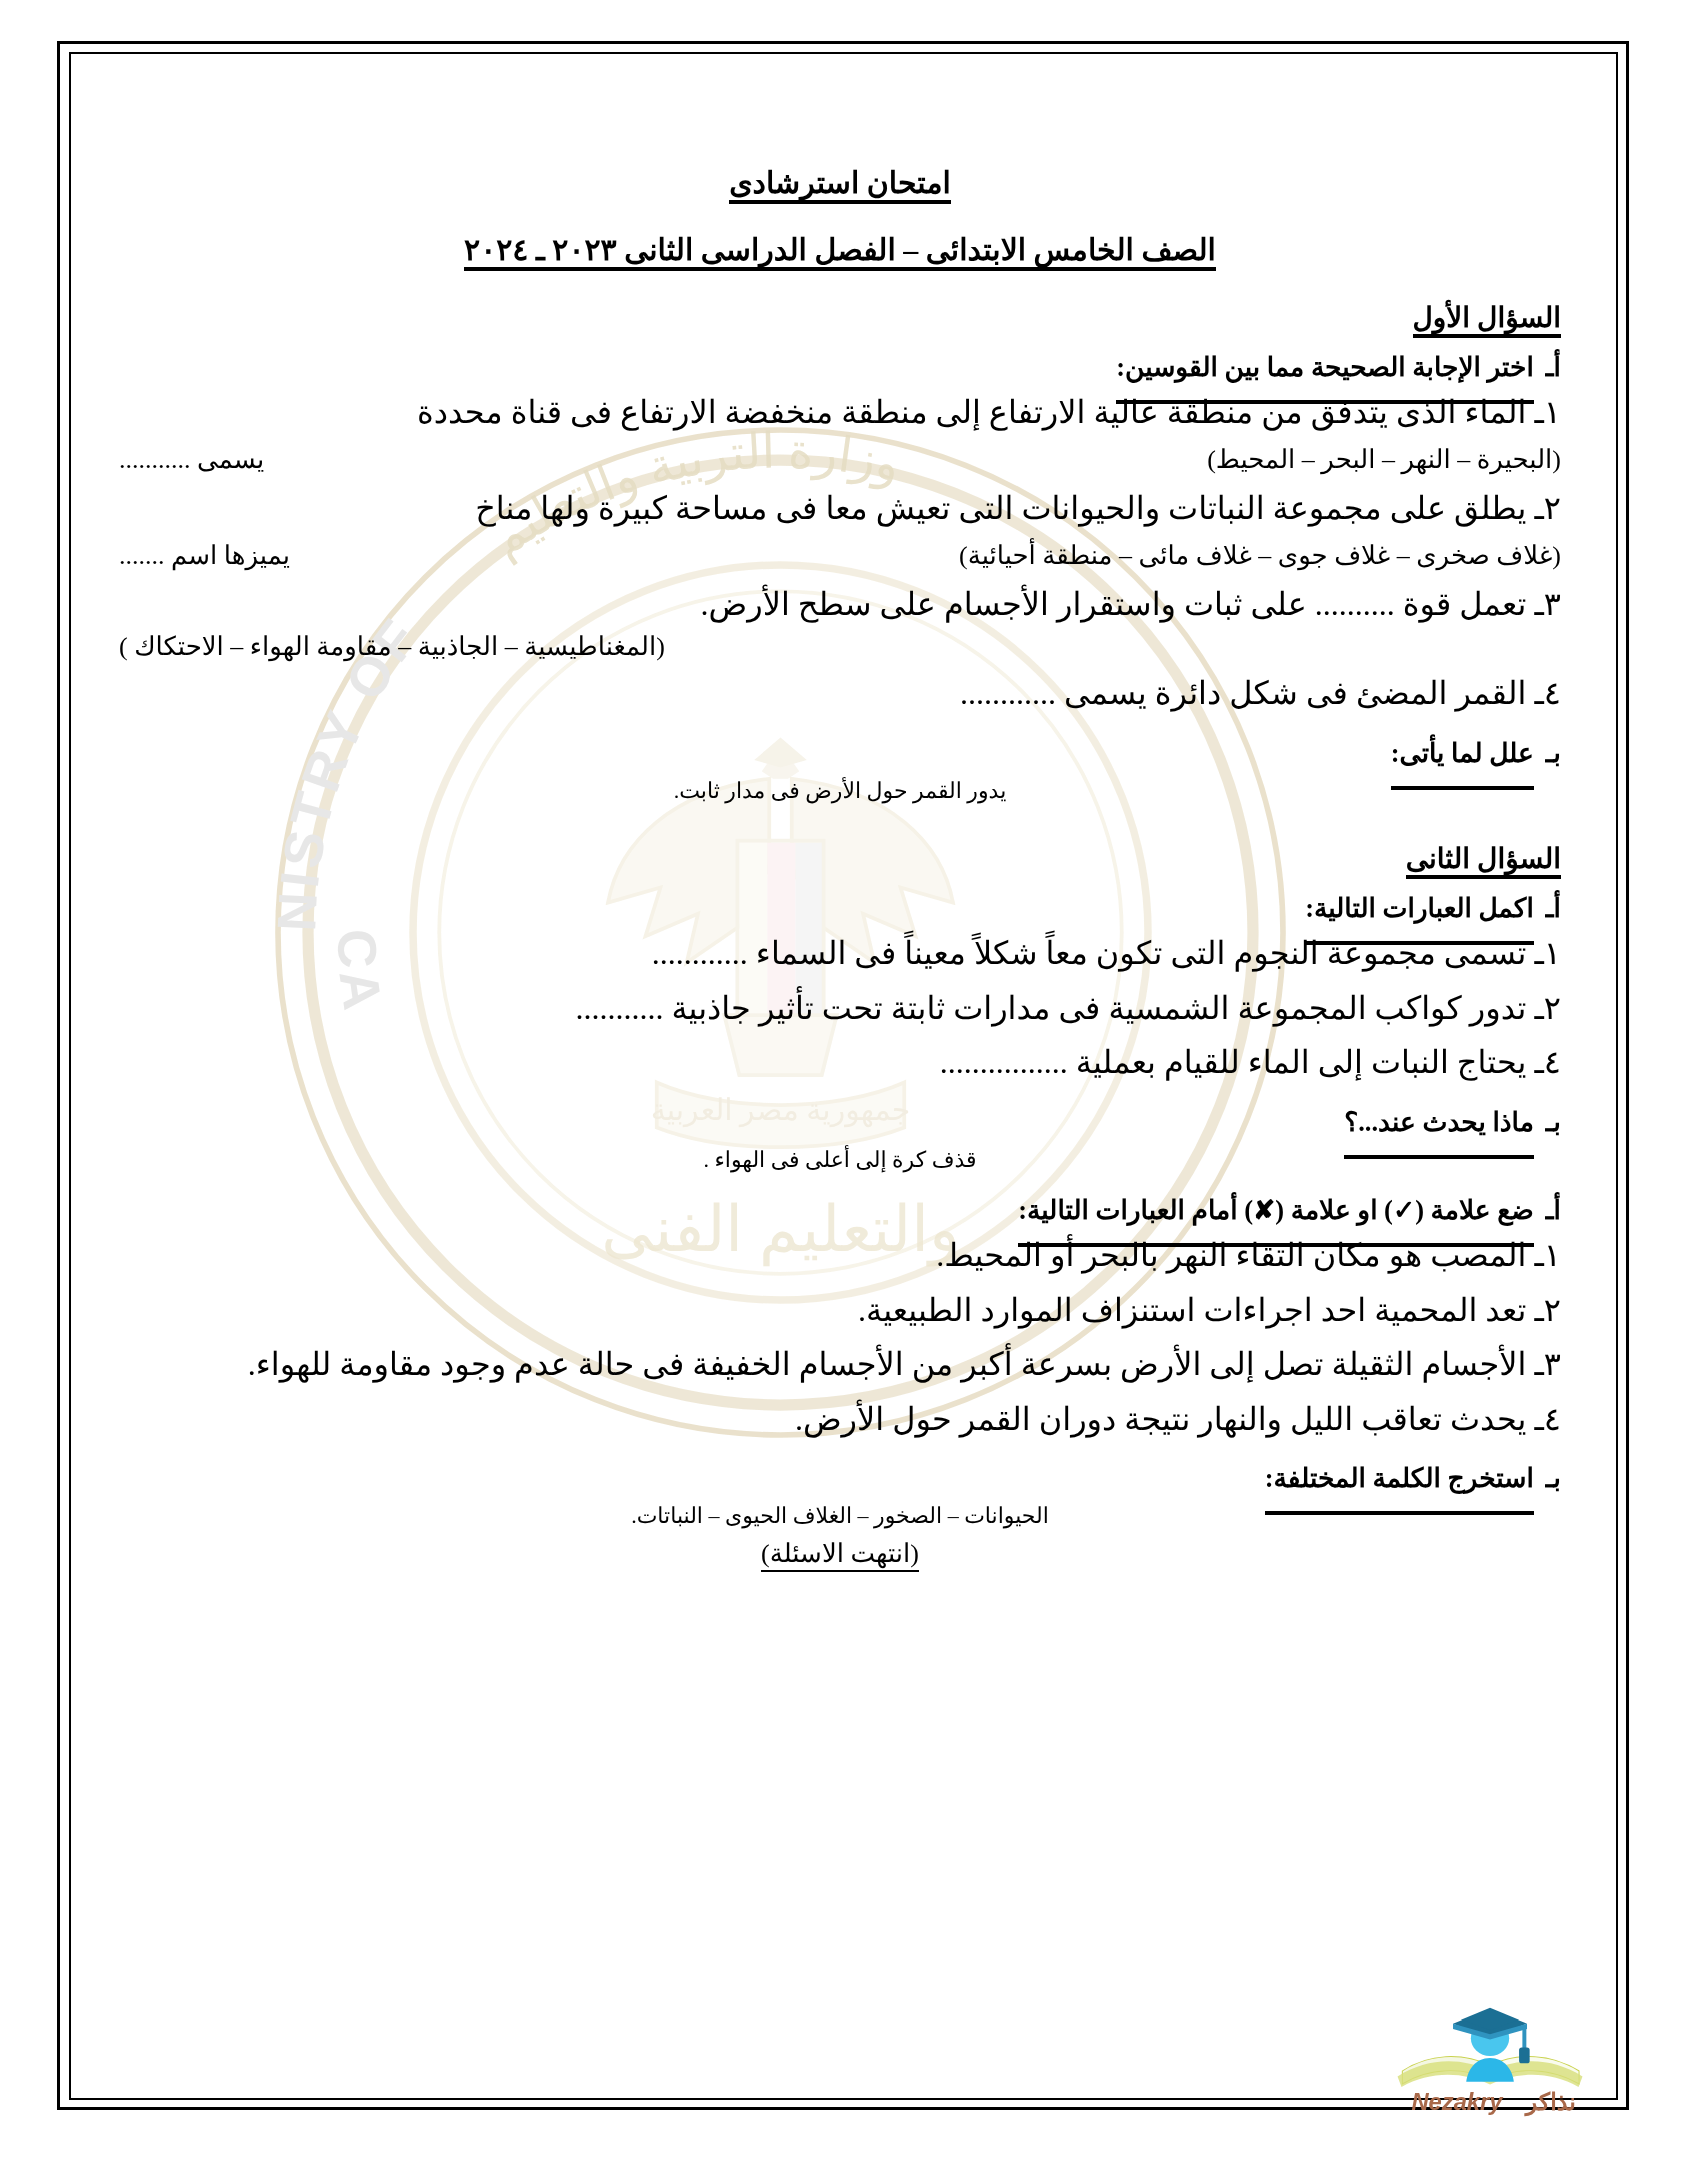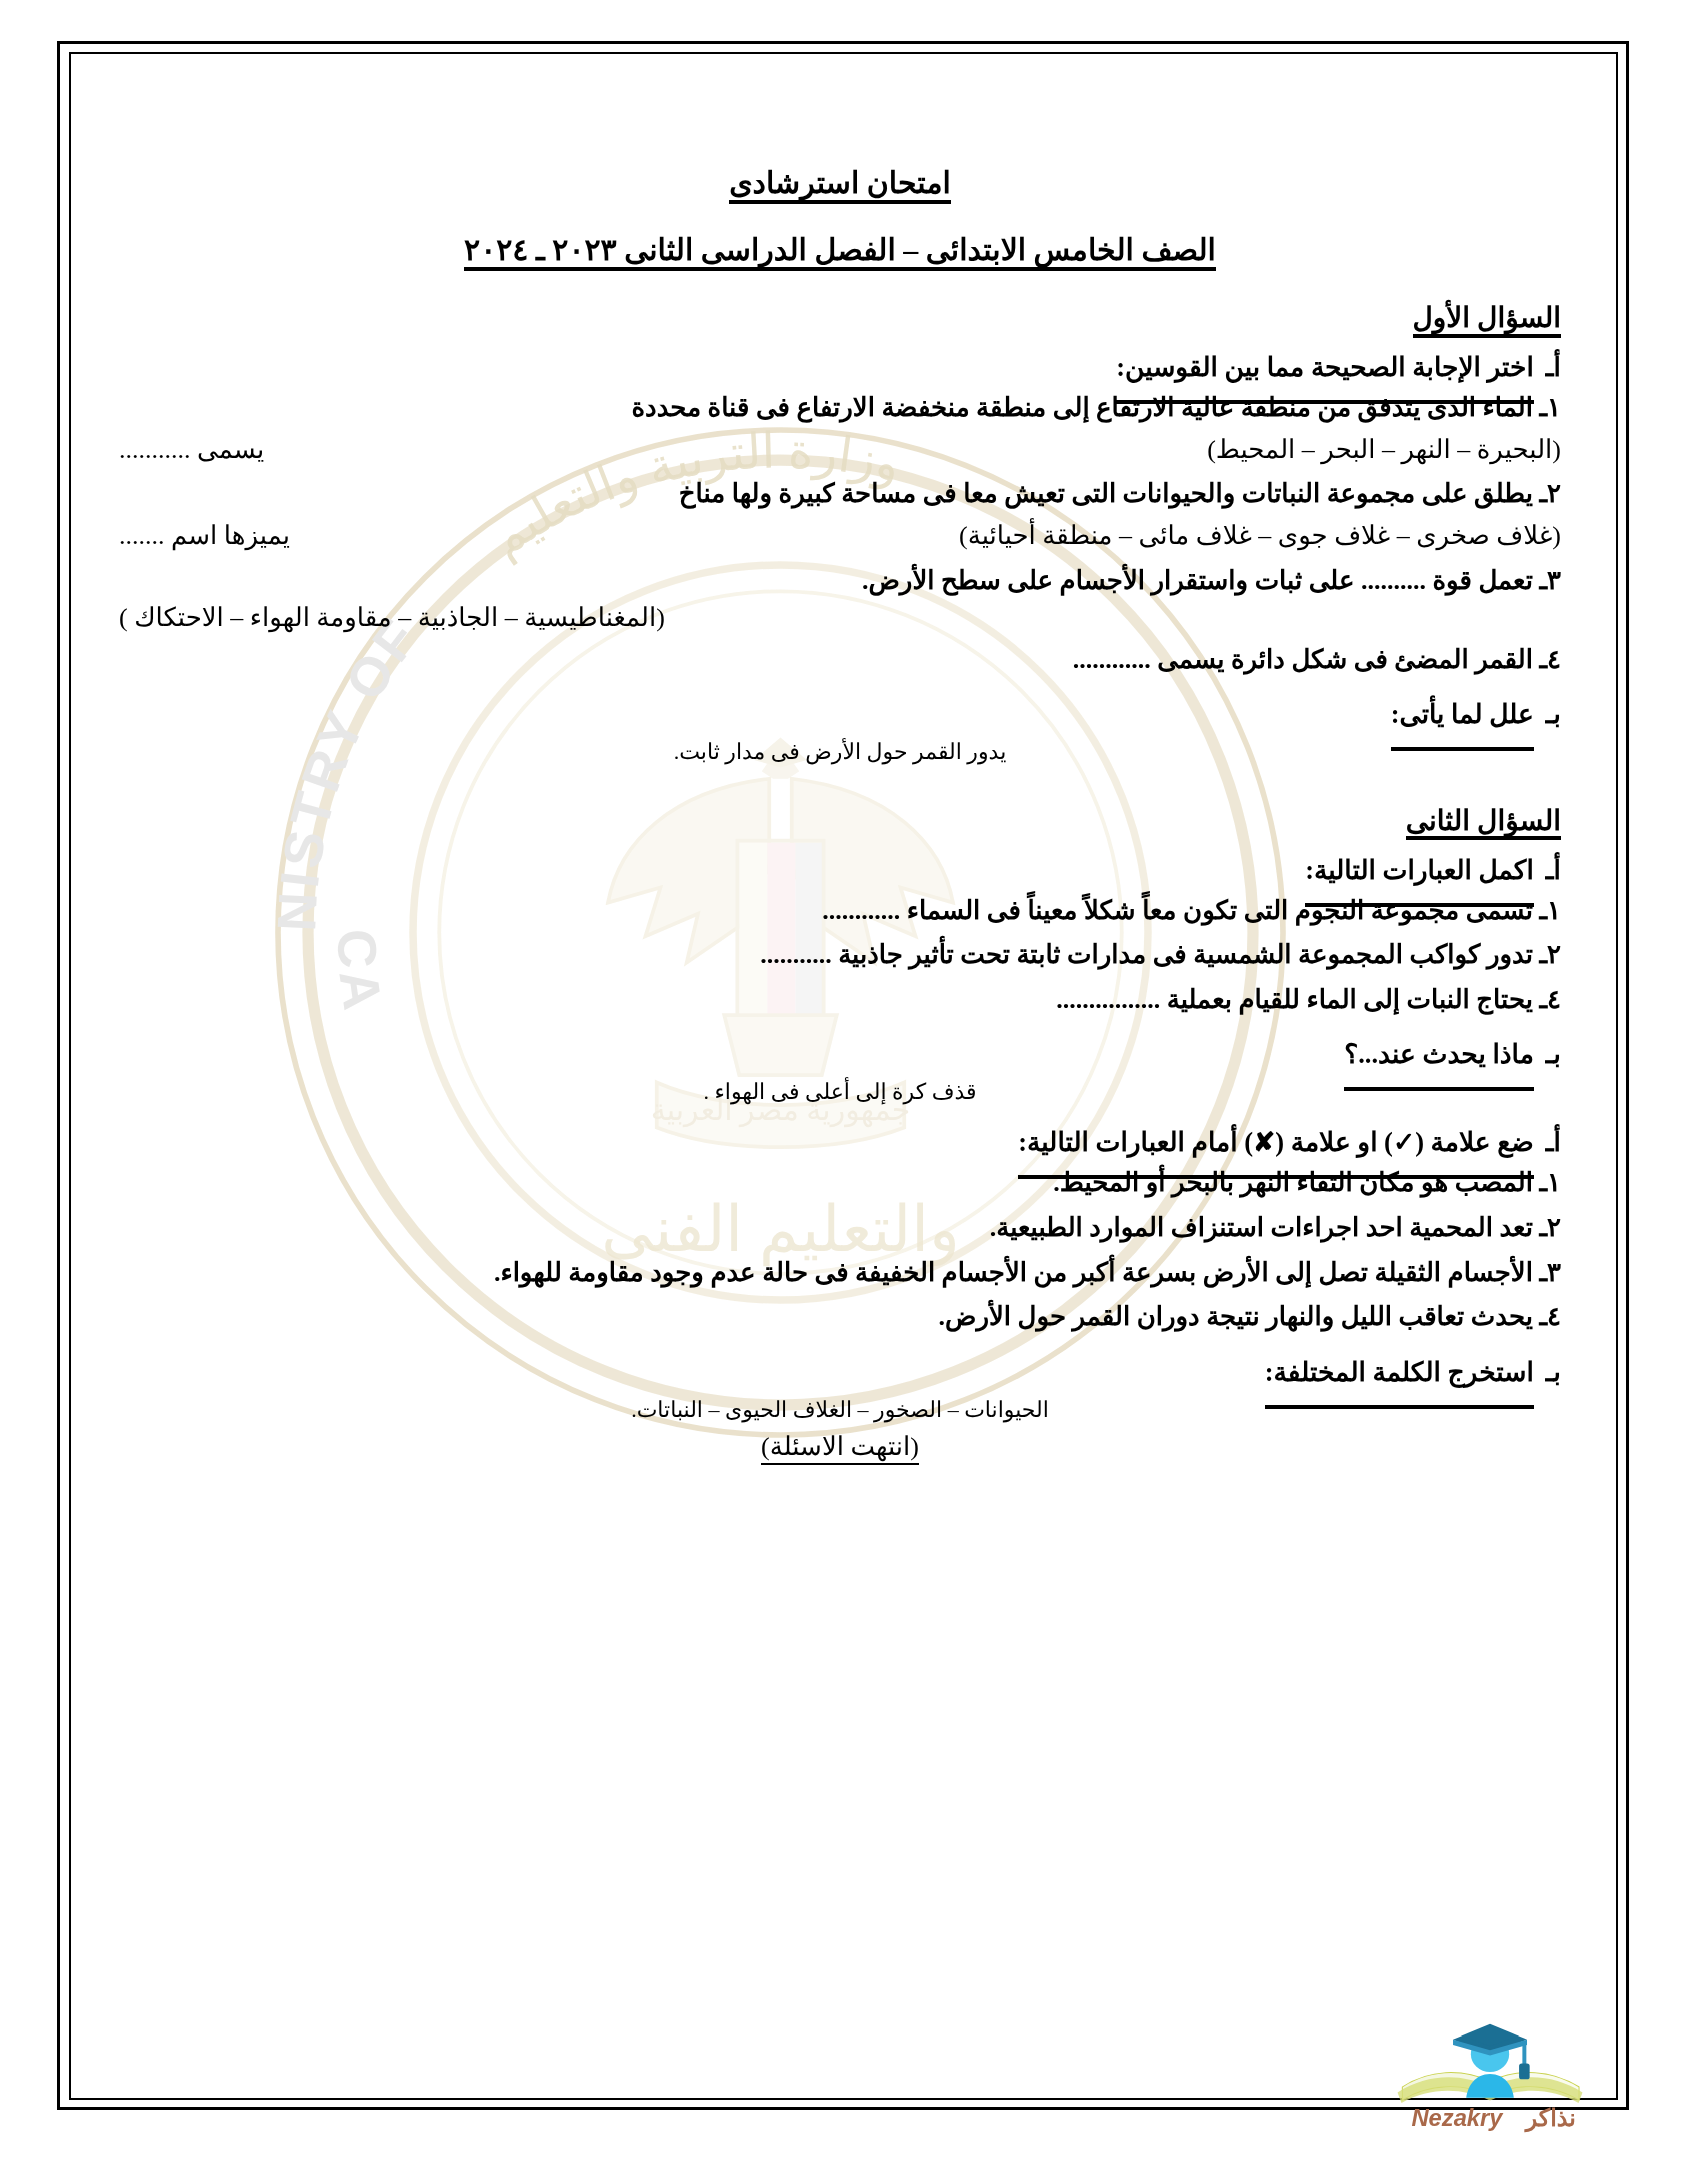--- a/index.html
+++ b/index.html
@@ -109,27 +109,26 @@
     justify-content: flex-start;
     margin-bottom: 4px;
   }
   .part-letter { font-weight: bold; white-space: nowrap; }
   .part-title { }
   .part-title span {
     border-bottom: 4px solid #000;
     padding-bottom: 18px;
   }
   .item {
-    font-size: 26px;
+    font-size: 32px;
     line-height: 1.62;
     margin: 2.6px 0 0 0;
     text-align: justify;
     text-align-last: right;
     padding-left: 0;
-    font-weight: bold;
   }
   .options {
     display: block;
     text-align: left;
     font-size: 26px;
     line-height: 1.5;
     margin-top: -4px;
   }
   .opt-line {
     display: flex;
@@ -155,21 +154,21 @@
   }
   .closing span {
     border-bottom: 2.6px solid #000;
     padding-bottom: 2px;
   }
 
   
   .footer-logo {
     position: absolute;
     right: 86px;
-    bottom: 48px;
+    bottom: 64px;
     width: 218px;
     height: 159px;
     z-index: 4;
   }
   .footer-logo svg { width: 100%; height: 100%; display: block; }
 </style>
 </head>
 <body>
 
 <div class="page">

